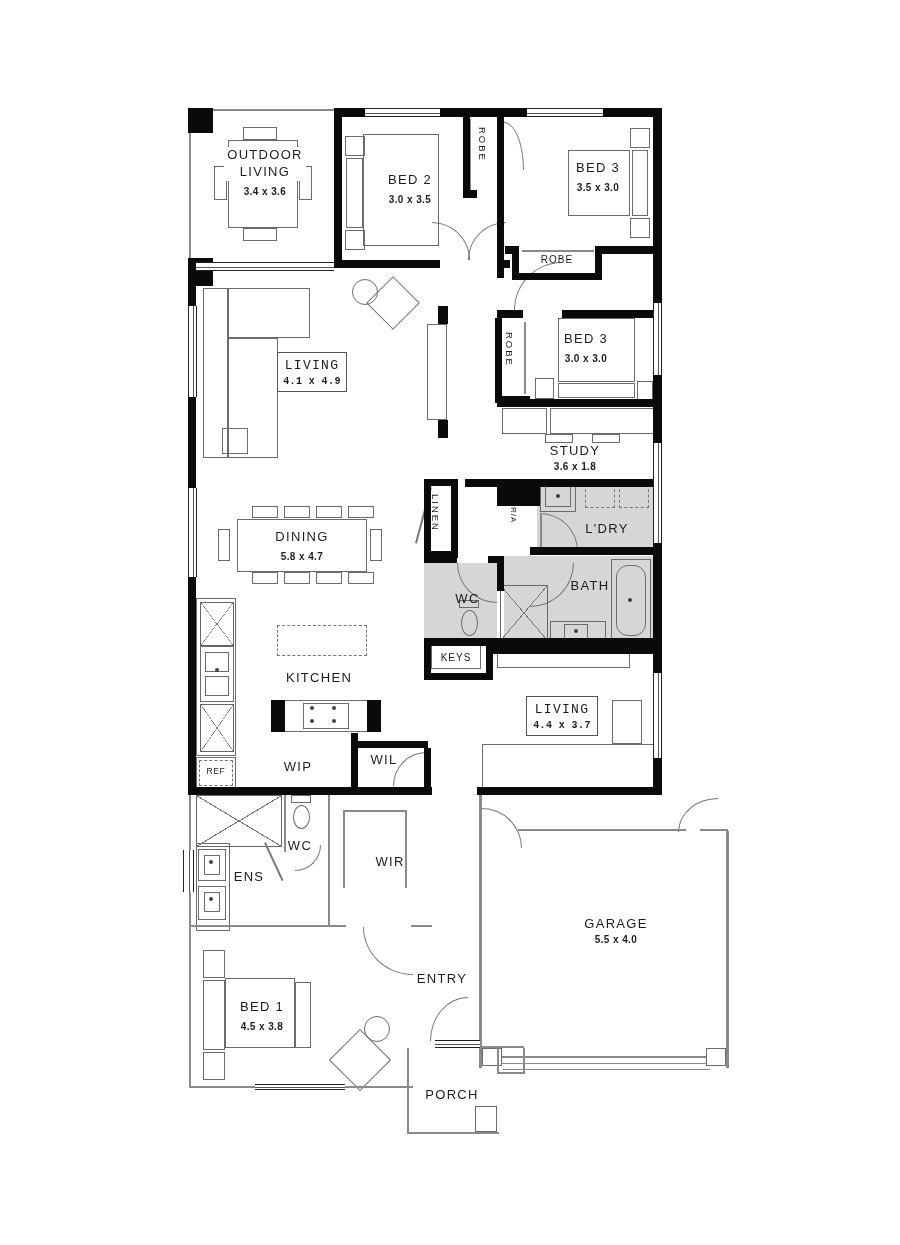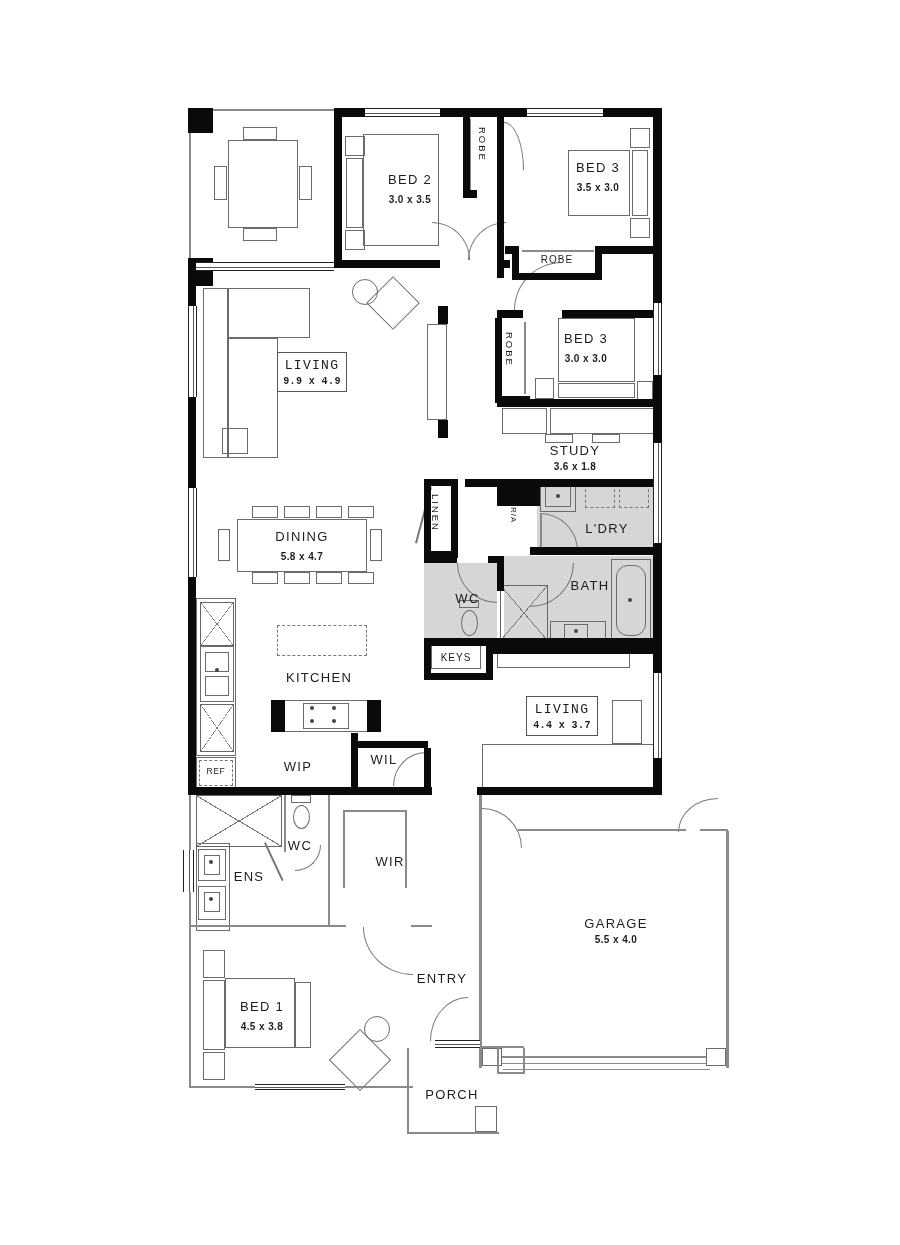--- a/index.html
+++ b/index.html
@@ -36,20 +36,25 @@
   .vlbl{position:absolute;writing-mode:vertical-rl;text-orientation:mixed;z-index:40;
         font-size:9.5px;letter-spacing:2px;}
   .vlbl.tiny{font-size:8px;letter-spacing:1px;}
   .diag{background:#777;z-index:10;}
 </style>
 </head>
 <body>
 
 <div class="canvas" id="plan">
 
+  <div class="lbl onfurn" style="left:213px;top:147px;width:104px">
+    <div class="nm">OUTDOOR
+LIVING</div>
+    <div class="dm">3.4 x 3.6</div>
+  </div>
   <div class="lbl onfurn" style="left:368px;top:170px;width:84px">
     <div class="nm">BED 2</div>
     <div class="dm">3.0 x 3.5</div>
   </div>
   <div class="lbl onfurn" style="left:556px;top:158px;width:84px">
     <div class="nm">BED 3</div>
     <div class="dm">3.5 x 3.0</div>
   </div>
   <div class="lbl onfurn" style="left:546px;top:329px;width:80px">
     <div class="nm">BED 3</div>
@@ -66,21 +71,21 @@
     <div class="nm">WC</div>
   </div>
   <div class="lbl" style="left:562px;top:578px;width:56px">
     <div class="nm">BATH</div>
   </div>
   <div class="lbl sm" style="left:433px;top:651px;width:46px">
     <div class="nm">KEYS</div>
   </div>
   <div class="lbl boxed" style="left:277px;top:352px;width:62px">
     <div class="nm">LIVING</div>
-    <div class="dm">9.9 x 4.9</div>
+    <div class="dm">4.1 x 4.9</div>
   </div>
   <div class="lbl onfurn" style="left:252px;top:527px;width:100px">
     <div class="nm">DINING</div>
     <div class="dm">5.8 x 4.7</div>
   </div>
   <div class="lbl" style="left:276px;top:670px;width:86px">
     <div class="nm">KITCHEN</div>
   </div>
   <div class="lbl" style="left:270px;top:759px;width:56px">
     <div class="nm">WIP</div>

